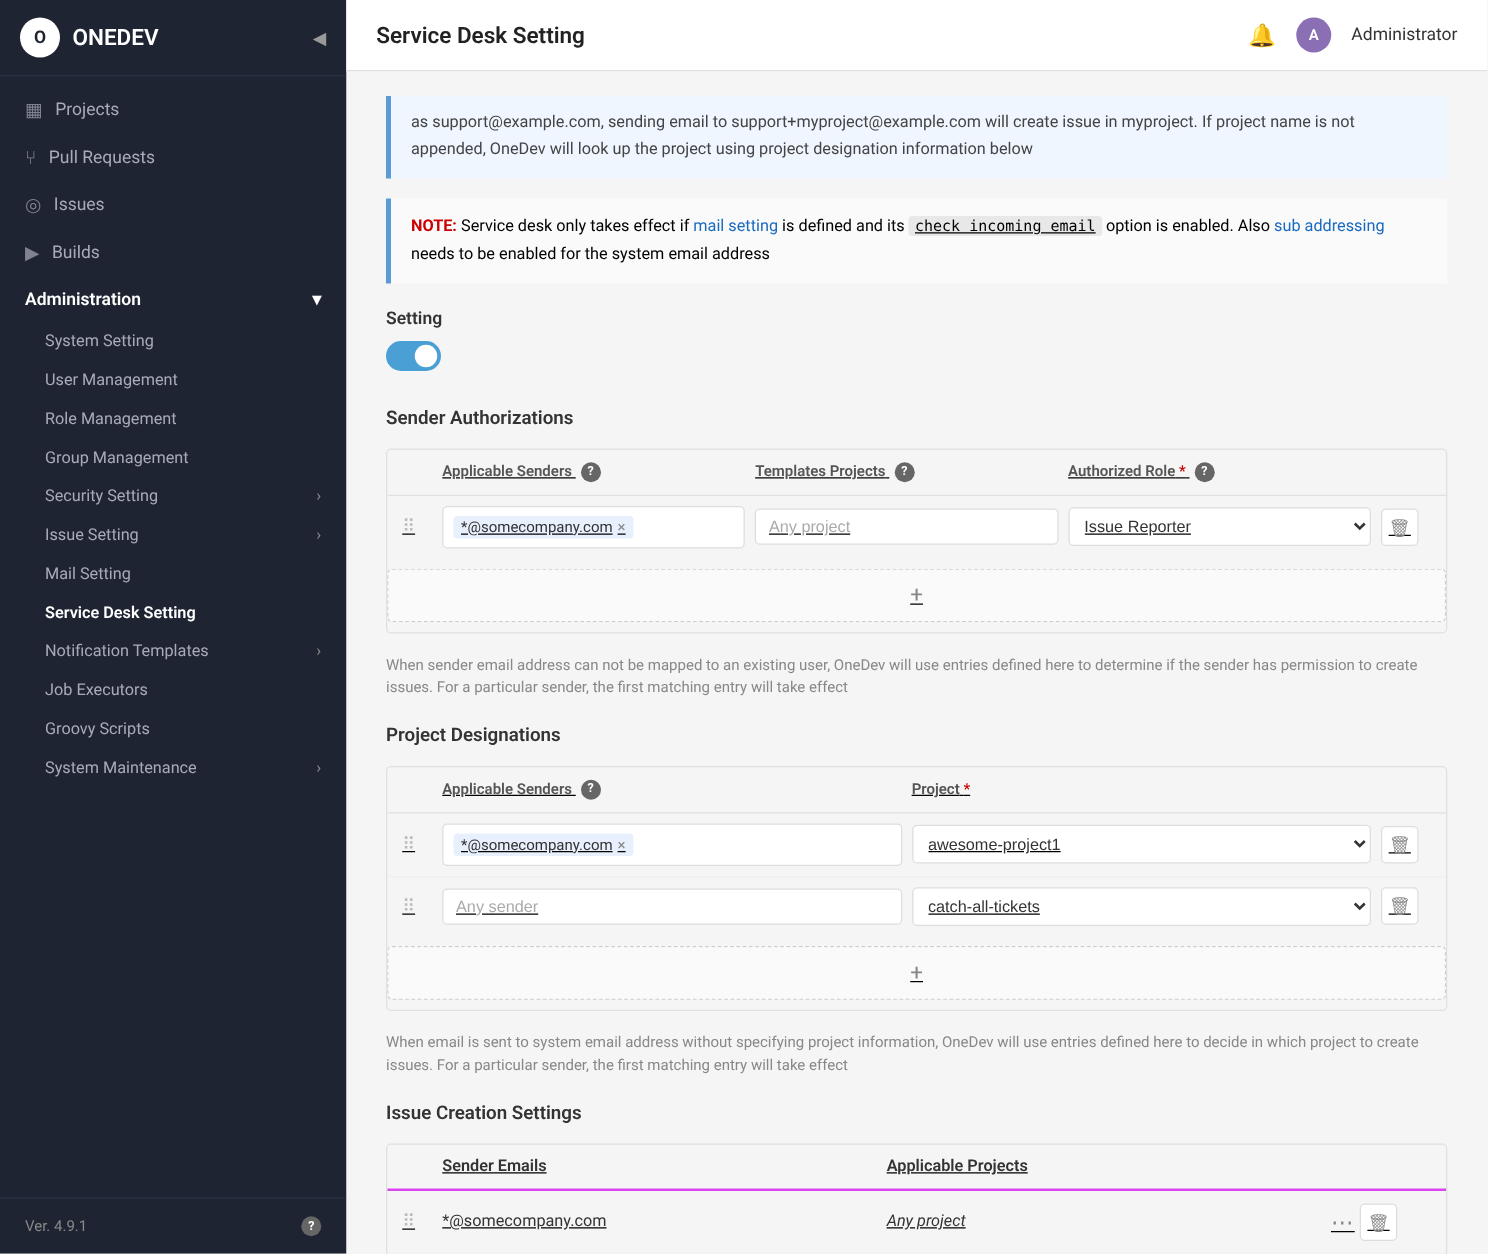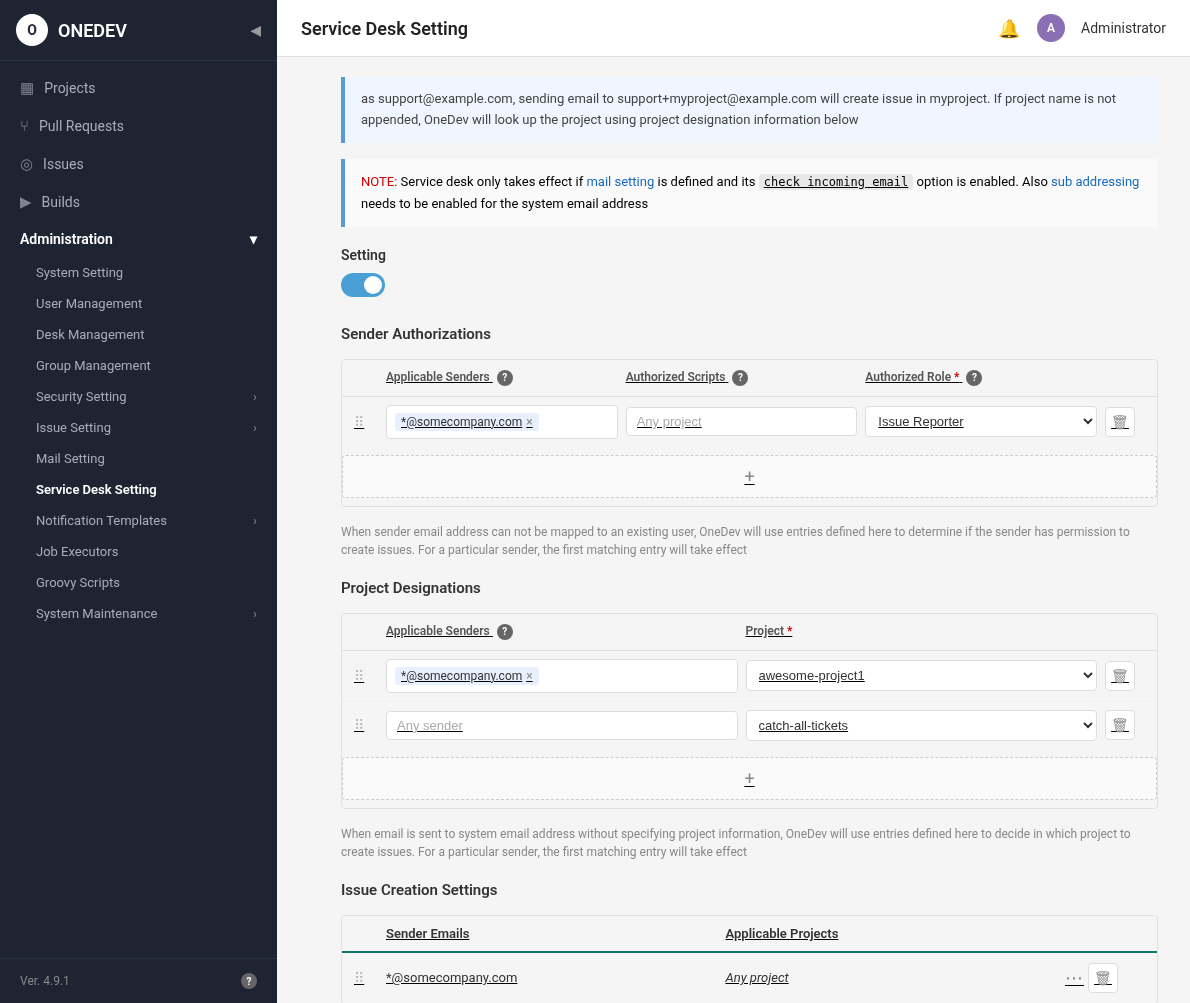--- a/index.html
+++ b/index.html
@@ -105,21 +105,21 @@
       line-height: 1.6;
     }
     .note-block {
       background: #fafafa;
       border-left: 4px solid #5b9bd5;
       padding: 12px 16px;
       font-size: 13px;
       margin-bottom: 20px;
       line-height: 1.7;
     }
-    .note-label { color: #c00; font-weight: 400; }
+    .note-label { color: #c00; font-weight: 700; }
     .note-link { color: #1a6abf; text-decoration: none; }
     .note-code { background: #e8e8e8; padding: 1px 5px; border-radius: 3px; font-family: monospace; font-size: 12px; text-decoration: underline; }
 
     
     .section-label { font-size: 14px; font-weight: 600; color: #333; margin-bottom: 10px; }
 
     
     .toggle-wrap { margin-bottom: 24px; }
     .toggle {
       width: 44px; height: 24px;
@@ -211,21 +211,20 @@
       border: 1px solid #e0e0e0;
       border-radius: 4px;
       margin-bottom: 16px;
       overflow: hidden;
       text-decoration: underline;
     }
 
     .content-scroll {
       overflow-y: scroll;
       height: calc(100vh - 57px);
-      padding-left: 32px;
     }
   </style>
 </head>
 <body>
 
 <div class="sidebar">
   <div class="sidebar-header">
     <div class="sidebar-logo">
       <div class="logo-icon">O</div>
       <span>ONEDEV</span>
@@ -257,21 +256,21 @@
       <span class="nav-icon">▾</span>
     </div>
 
     <div class="nav-sub-item">
       <span>System Setting</span>
     </div>
     <div class="nav-sub-item">
       <span>User Management</span>
     </div>
     <div class="nav-sub-item">
-      <span>Desk Management</span>
+      <span>Role Management</span>
     </div>
     <div class="nav-sub-item">
       <span>Group Management</span>
     </div>
     <div class="nav-sub-item">
       <span>Security Setting</span>
       <span style="color:#888">›</span>
     </div>
     <div class="nav-sub-item">
       <span>Issue Setting</span>
@@ -343,21 +342,21 @@
 
       <div class="section-box">
 
         <div style="display:grid; grid-template-columns:24px 1fr 1fr 1fr 40px; gap:8px; padding:10px 12px; border-bottom:1px solid #e0e0e0;">
           <div></div>
           <div style="font-size:12px;font-weight:600;color:#555;">
             <span>Applicable Senders</span>
             <span class="help-icon">?</span>
           </div>
           <div style="font-size:12px;font-weight:600;color:#555;">
-            <span>Authorized Scripts</span>
+            <span>Templates Projects</span>
             <span class="help-icon">?</span>
           </div>
           <div style="font-size:12px;font-weight:600;color:#555;">
             <span>Authorized Role</span>
             <span class="required-star"> *</span>
             <span class="help-icon">?</span>
           </div>
           <div></div>
         </div>
 
@@ -429,21 +428,21 @@
 
         <div class="add-row-btn">+</div>
       </div>
 
       <div class="hint-text">When email is sent to system email address without specifying project information, OneDev will use entries defined here to decide in which project to create issues. For a particular sender, the first matching entry will take effect</div>
 
       <div class="section-title">Issue Creation Settings</div>
 
       <div class="section-box">
 
-        <div style="display:grid; grid-template-columns:24px 1fr 1fr 80px; gap:8px; padding:10px 12px; border-bottom:2px solid #0f766e;">
+        <div style="display:grid; grid-template-columns:24px 1fr 1fr 80px; gap:8px; padding:10px 12px; border-bottom:2px solid #d946ef;">
           <div></div>
           <div style="font-size:13px;font-weight:600;color:#333;">Sender Emails</div>
           <div style="font-size:13px;font-weight:600;color:#333;">Applicable Projects</div>
           <div></div>
         </div>
 
         <div style="display:grid; grid-template-columns:24px 1fr 1fr 80px; gap:8px; padding:10px 12px; align-items:center; border-bottom:1px solid #f0f0f0;">
           <span class="drag-handle">⠿</span>
           <span style="font-size:13px;color:#333;">*@somecompany.com</span>
           <span class="italic-text" style="font-size:13px;">Any project</span>

